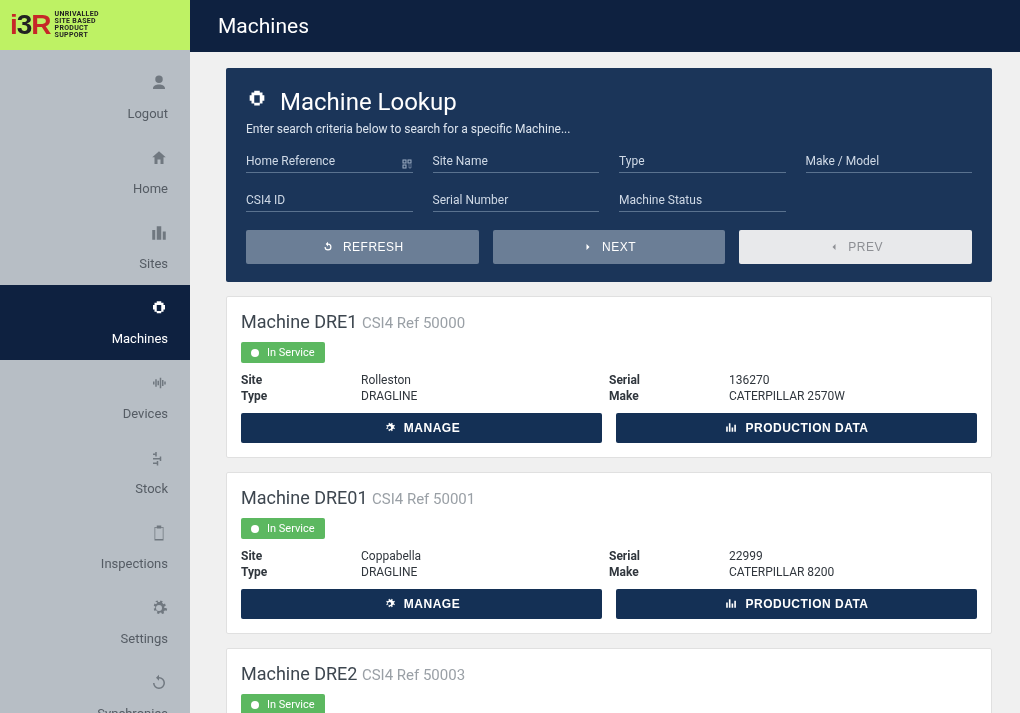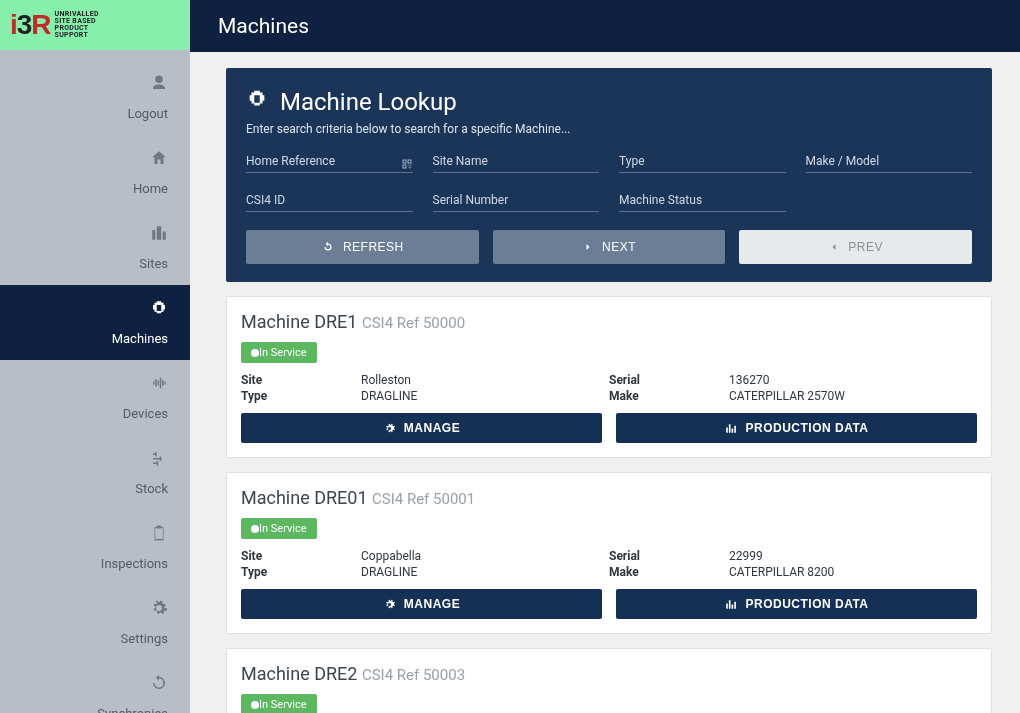--- a/index.html
+++ b/index.html
@@ -1,19 +1,19 @@
 <!DOCTYPE html>
 <html><head>
 <meta charset="utf-8">
 <style>
 * { box-sizing: border-box; margin: 0; padding: 0; }
 body { font-family: -apple-system, BlinkMacSystemFont, "Segoe UI", Roboto, Arial, sans-serif; background: #f5f5f5; width: 1020px; height: 713px; overflow: hidden; }
 .app { display: flex; height: 713px; }
 .sidebar { width: 190px; background: #b7bec5; flex-shrink: 0; }
-.logo { height: 50px; background: #86efac; display: flex; align-items: center; padding: 8px 10px; }
+.logo { height: 50px; background: #bef264; display: flex; align-items: center; padding: 8px 10px; }
 .logo-i3r { font-family: Arial, sans-serif; font-weight: 900; font-size: 28px; letter-spacing: -1px; }
 .logo-i3r .i { color: #c62828; }
 .logo-i3r .three { color: #222; }
 .logo-i3r .r { color: #c62828; }
 .logo-tag { font-size: 7px; line-height: 7px; font-weight: 700; color: #222; margin-left: 4px; letter-spacing: 0.3px; }
 .nav { padding-top: 10px; }
 .nav-item { display: flex; align-items: flex-end; padding: 14px 22px; color: #555c64; font-size: 13px; cursor: pointer; gap: 14px; flex-direction: column; }
 .nav-item.active { background: #0e2140; color: #fff; }
 .nav-item .ico { width: 18px; height: 18px; display: flex; align-items: center; justify-content: center; }
 .nav-item svg { fill: #707880; }
@@ -31,26 +31,26 @@
 .field-icon { width: 12px; height: 12px; }
 .field-icon svg { fill: #9fb0c5; }
 .lookup-buttons { display: flex; gap: 14px; margin-top: 18px; }
 .lbtn { flex: 1; border: none; padding: 10px 0; font-size: 12px; font-weight: 400; letter-spacing: 0.5px; display: flex; align-items: center; justify-content: center; gap: 8px; cursor: pointer; border-radius: 2px; }
 .lbtn.gray { background: #6b7e96; color: #fff; }
 .lbtn.light { background: #e8e9eb; color: #8d8f94; cursor: default; }
 .lbtn svg { fill: currentColor; }
 .card { background: #fff; border: 1px solid #e0e0e0; border-radius: 2px; margin-top: 14px; padding: 14px 14px 14px 14px; }
 .card-title { font-size: 18px; color: #3d464f; font-weight: 400; }
 .card-title .ref { color: #9aa0a6; font-size: 15px; }
-.badge { display: inline-flex; align-items: center; gap: 0; background: #5cb860; color: #fff; font-size: 11px; padding: 4px 10px; border-radius: 2px; margin-top: 10px; }
+.badge { display: inline-flex; align-items: center; gap: 8px; background: #5cb860; color: #fff; font-size: 11px; padding: 4px 10px; border-radius: 2px; margin-top: 10px; }
 .badge-dot { width: 8px; height: 8px; border-radius: 50%; background: #fff; }
 .meta-row { display: grid; grid-template-columns: 120px 1fr 120px 1fr; font-size: 12px; color: #30363d; margin-top: 10px; }
 .meta-row .lab { font-weight: 700; }
 .card-buttons { display: flex; gap: 14px; margin-top: 10px; }
-.cbtn { flex: 1; background: #143055; color: #fff; border: none; padding: 8px 0; font-size: 12px; font-weight: 600; letter-spacing: 0.5px; display: flex; align-items: center; justify-content: center; gap: 8px; cursor: pointer; border-radius: 2px; }
+.cbtn { flex: 1; background: #143055; color: #fff; border: none; padding: 8px 0; font-size: 12px; font-weight: 600; letter-spacing: 0.5px; display: flex; justify-content: center; gap: 8px; cursor: pointer; border-radius: 2px; }
 .cbtn svg { fill: #fff; }
 </style>
 </head>
 <body>
 
 <svg width="0" height="0" style="position:absolute">
   <defs>
     <g id="i-account">
         <path d="M12 2a5 5 0 100 10 5 5 0 000-10zm0 12c-4 0-8 2-8 5v1h16v-1c0-3-4-5-8-5z"></path>
       </g>

